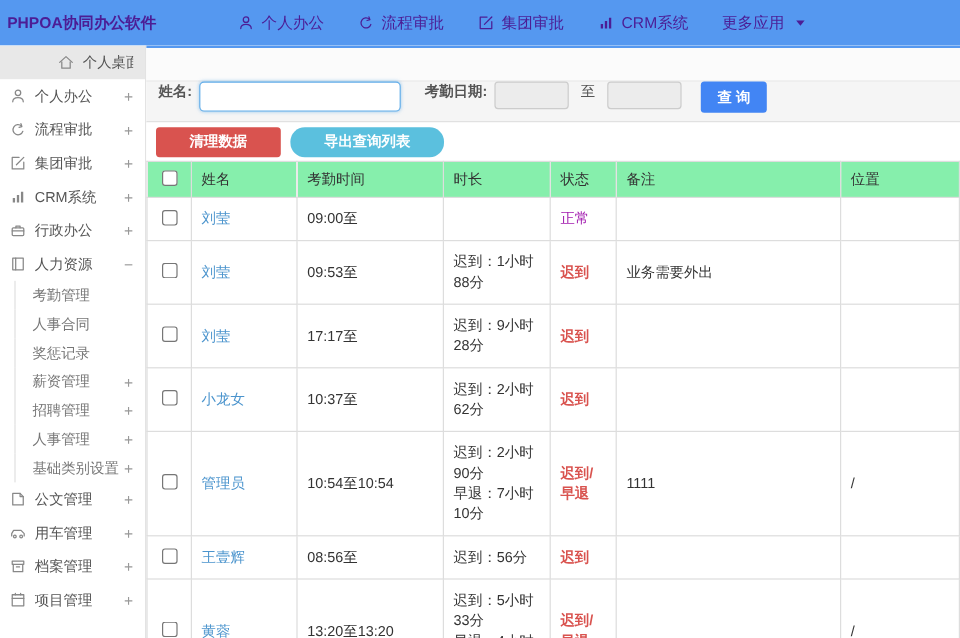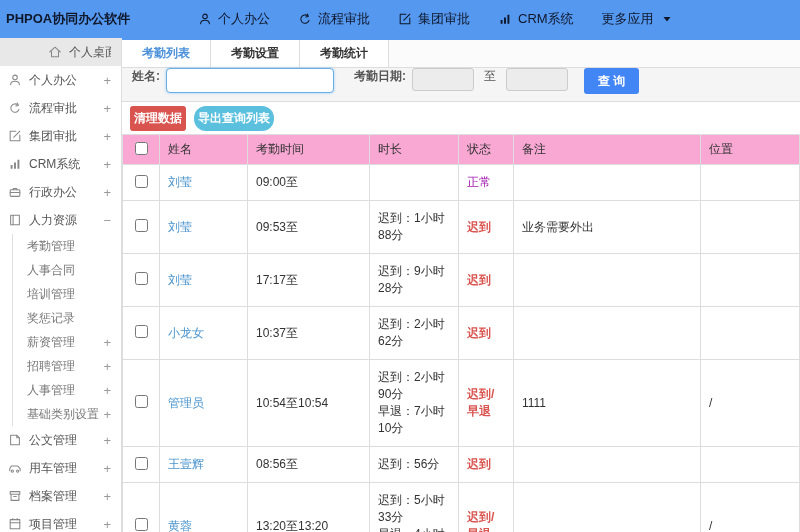--- a/index.html
+++ b/index.html
@@ -1,21 +1,21 @@
 <!DOCTYPE html>
 <html style="--navbar: #5598f0; --primary: #4285f4; --danger: #d9534f; --info: #5bc0de; --link: #4b94cd; --status_red: #d9534f; --tab_active: #4a90d9;"><head>
 <meta charset="utf-8">
 <style>
   * { margin:0; padding:0; box-sizing:border-box; }
   html,body { width:800px; height:532px; overflow:hidden; background:#fff;
     font-family:"Liberation Sans","DejaVu Sans",sans-serif; font-size:12px; color:#333; }
   .app { width:800px; height:532px; display:flex; flex-direction:column; overflow:hidden; }
 
   
-  .navbar { height:38px; flex:0 0 38px; background:var(--navbar,#5598f0); display:flex; align-items:center; color:#0f172a; }
+  .navbar { height:38px; flex:0 0 38px; background:var(--navbar,#5598f0); display:flex; align-items:center; color:#4c1d95; }
   .logo { width:128px; padding-left:6px; font-size:13px; font-weight:bold; white-space:nowrap; }
   .hamburger { margin-left:38px; margin-right:18px; cursor:pointer; display:flex; align-items:center; }
   .topnav { display:flex; align-items:center; height:100%; }
   .nav-item { display:flex; align-items:center; gap:6px; padding:0 14px; height:100%; font-size:13px; cursor:pointer; white-space:nowrap; }
   .nav-item .icon { display:flex; }
 
   
   .main { flex:1; display:flex; min-height:0; }
   .sidebar { width:122px; flex:0 0 122px; background:#fff; border-right:1px solid #ddd; overflow:hidden; }
   .side-item { height:28px; display:flex; align-items:center; padding:0 10px 0 8px; color:#555; cursor:pointer; }
@@ -34,28 +34,28 @@
 
   .filterbar { height:34px; flex:0 0 34px; background:#f5f5f5; border-bottom:1px solid #ddd; display:flex; padding:0 10px; gap:6px; }
   .filterbar label { font-weight:bold; color:#555; white-space:nowrap; }
   .inp-name { width:168px; height:25px; border:1px solid #66afe9; border-radius:4px; padding:0 6px; outline:none; box-shadow:0 0 3px rgba(102,175,233,.6); background:#fff; }
   .lbl-date { margin-left:14px; }
   .inp-date { width:62px; height:23px; border:1px solid #ccc; border-radius:3px; background:#ececec; padding:0 5px; }
   .to-lbl { color:#555; padding:0 4px; }
   .btn-search { margin-left:10px; height:26px; padding:0 14px; background:var(--primary,#4285f4); color:#fff; border:none; border-radius:3px; font-weight:bold; font-size:12px; cursor:pointer; white-space:nowrap; }
 
   .actions { height:32px; flex:0 0 32px; display:flex; align-items:center; gap:8px; padding:0 8px; background:#fff; }
-  .btn { height:25px; padding:0 4px; border:none; border-radius:3px; color:#fff; font-size:12px; font-weight:bold; cursor:pointer; white-space:nowrap; }
+  .btn { height:25px; padding:0 28px; border:none; border-radius:3px; color:#fff; font-size:12px; font-weight:bold; cursor:pointer; white-space:nowrap; }
   .btn-danger { background:var(--danger,#d9534f); }
   .btn-info { background:var(--info,#5bc0de);border-radius:12px; }
 
   
   table { width:100%; border-collapse:collapse; table-layout:fixed; }
   th,td { border:1px solid #ddd; padding:9px 8px; text-align:left; vertical-align:middle; font-weight:normal; overflow:hidden; }
-  thead th { background:#f9a8d4; color:#333; height:28px; padding:6px 8px; }
+  thead th { background:#86efac; color:#333; height:28px; padding:6px 8px; }
   td.c-check, th.c-check { text-align:center; padding:6px 4px; }
   input[type=checkbox] { width:13px; height:13px; accent-color:#888; }
   a.name-link { color:var(--link,#4b94cd); text-decoration:none; cursor:pointer; }
   .c-dur { white-space:pre-line; }
   .status { color:#a21caf; }
   .status.red { color:var(--status_red,#d9534f); font-weight:bold; }
 
   .icon svg { width:14px; height:14px; fill:none; stroke:currentColor; stroke-width:1.2; stroke-linecap:round; stroke-linejoin:round; }
   .icon svg .f { fill:currentColor; stroke:none; }
 </style>
@@ -209,25 +209,20 @@
     <span class="lbl">考勤管理</span>
     <span class="expand"></span>
   </div>
 
   <div class="side-item sub">
 
     <span class="lbl">人事合同</span>
     <span class="expand"></span>
   </div>
 
-  <div class="side-item sub">
-
-    <span class="lbl">培训管理</span>
-    <span class="expand"></span>
-  </div>
 
   <div class="side-item sub">
 
     <span class="lbl">奖惩记录</span>
     <span class="expand"></span>
   </div>
 
   <div class="side-item sub">
 
     <span class="lbl">薪资管理</span>
@@ -294,27 +289,20 @@
             </svg>
           </span>
     <span class="lbl">项目管理</span>
     <span class="expand">+</span>
   </div>
 </aside>
 
     <section class="content">
 
       <div class="tabstrip">
-        <span id="tabs" style="display:flex">
-  <div class="tab active">考勤列表</div>
-
-  <div class="tab">考勤设置</div>
-
-  <div class="tab">考勤统计</div>
-</span>
         <span class="spacer"></span>
       </div>
 
       <div class="filterbar">
         <label>姓名:</label>
         <input class="inp-name" type="text" value="" style="">
         <label class="lbl-date">考勤日期:</label>
         <input class="inp-date" type="text" value="" style="">
         <span class="to-lbl">至</span>
         <input class="inp-date" type="text" value="" style="">

